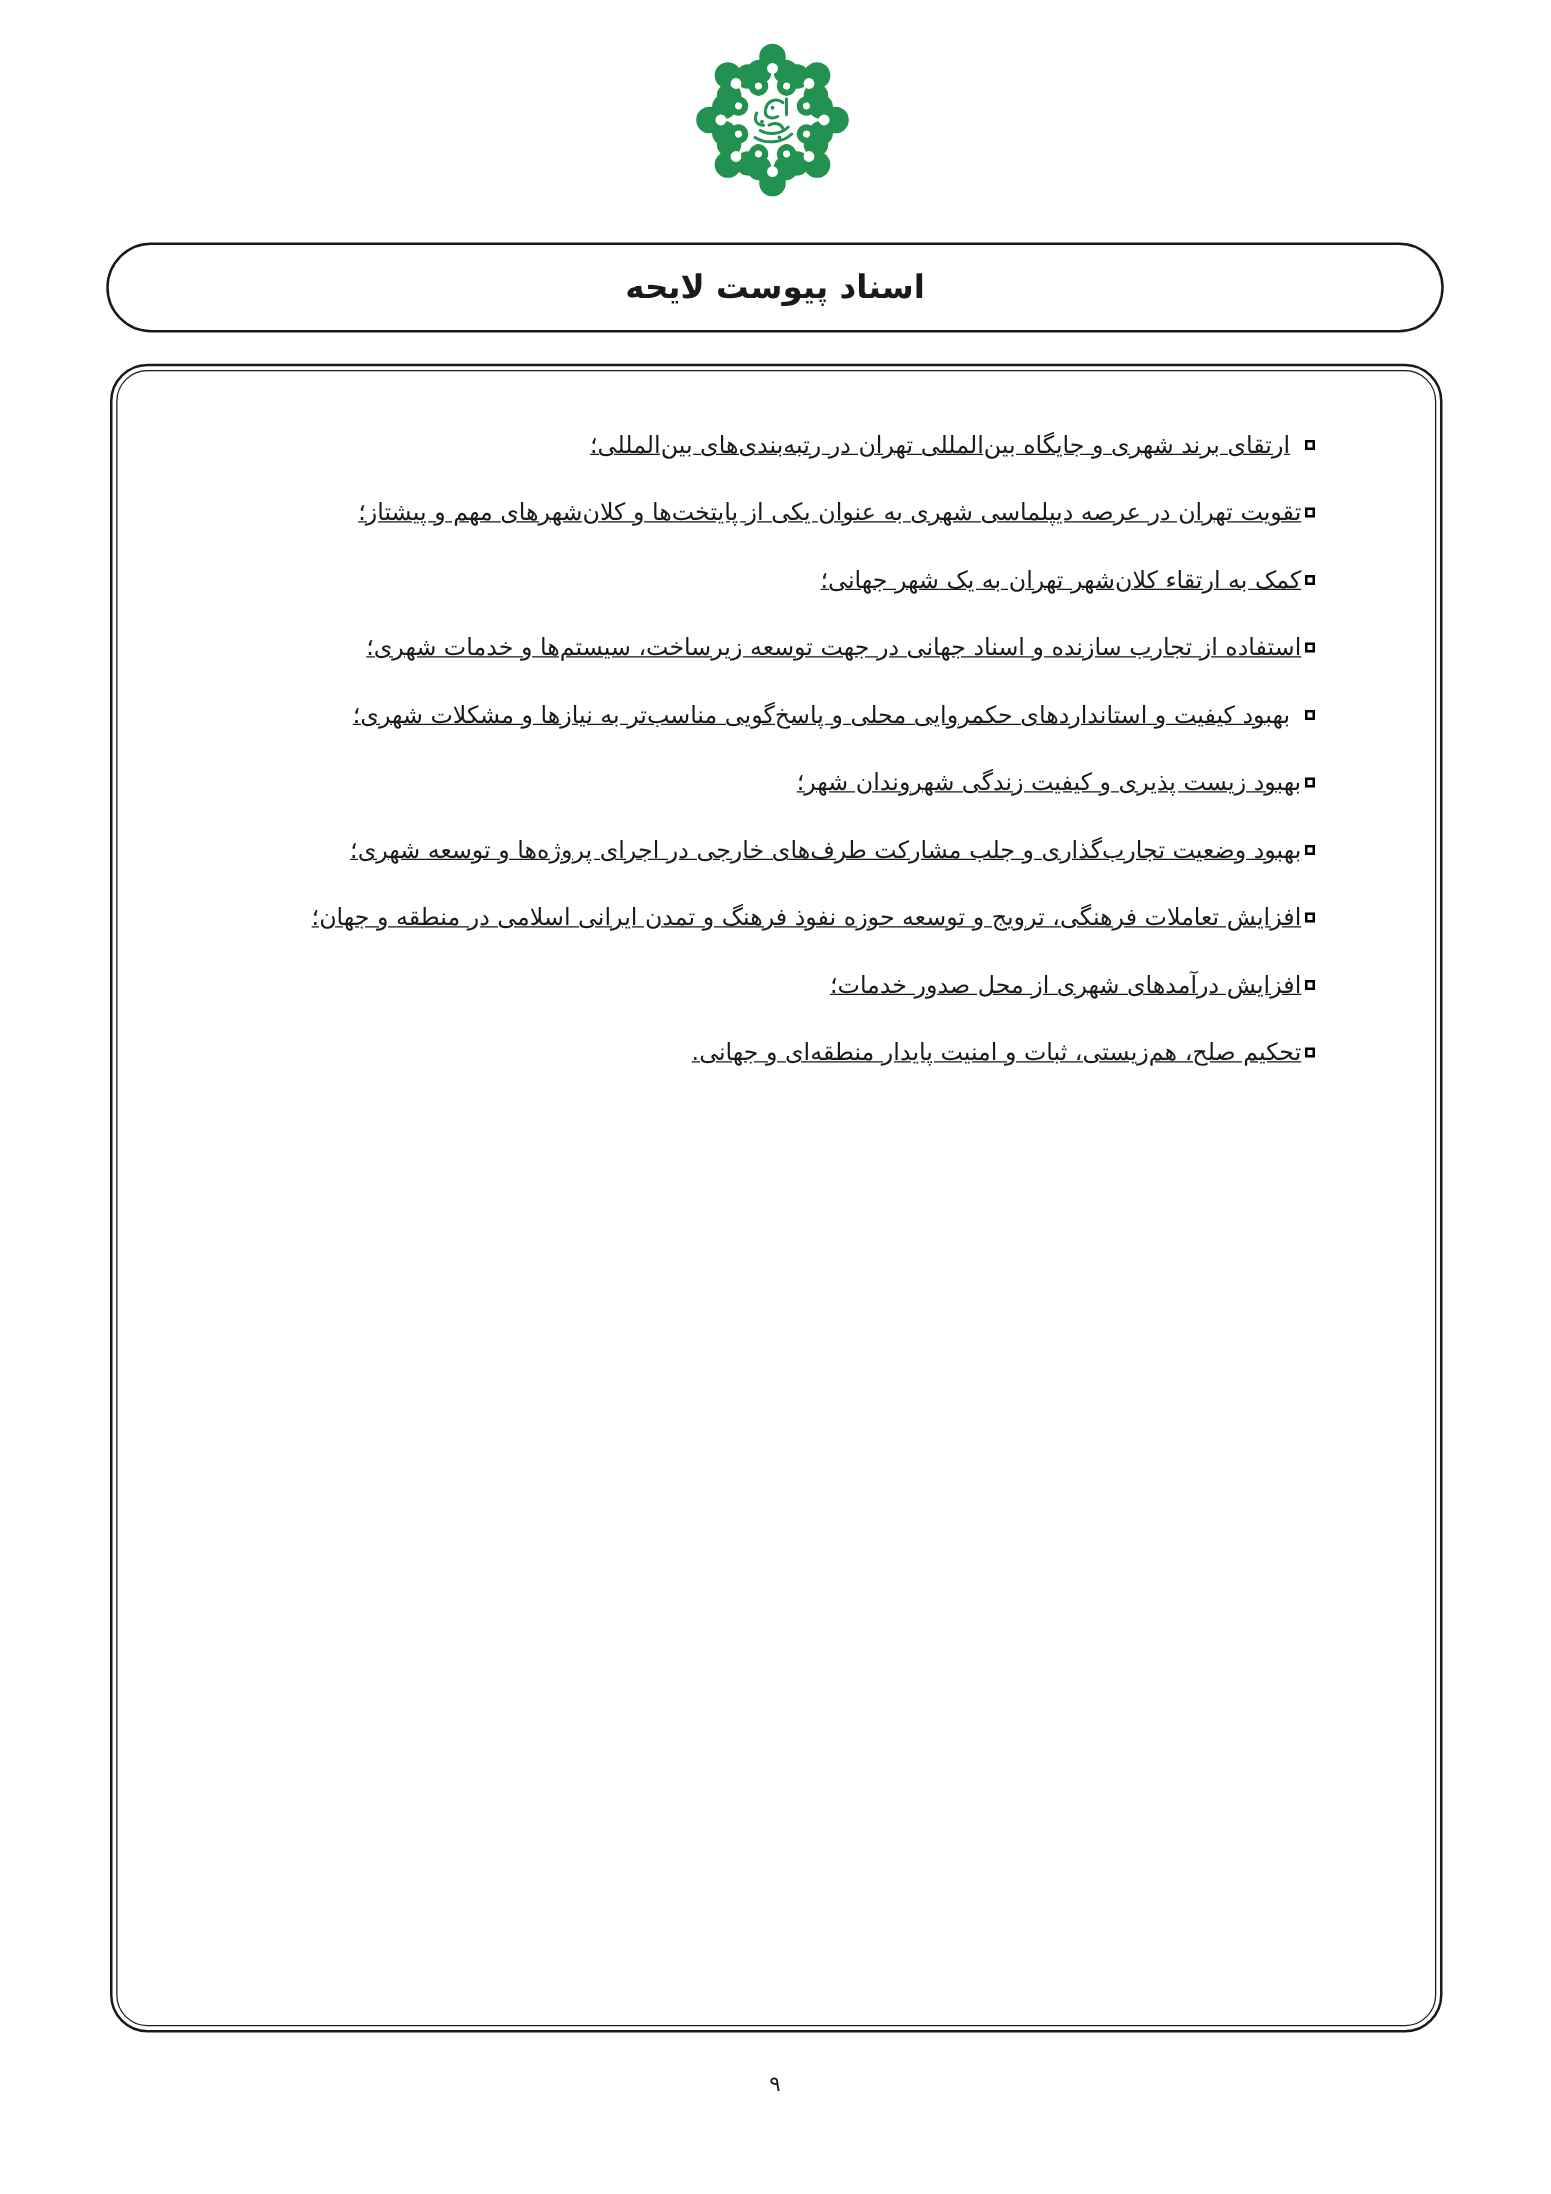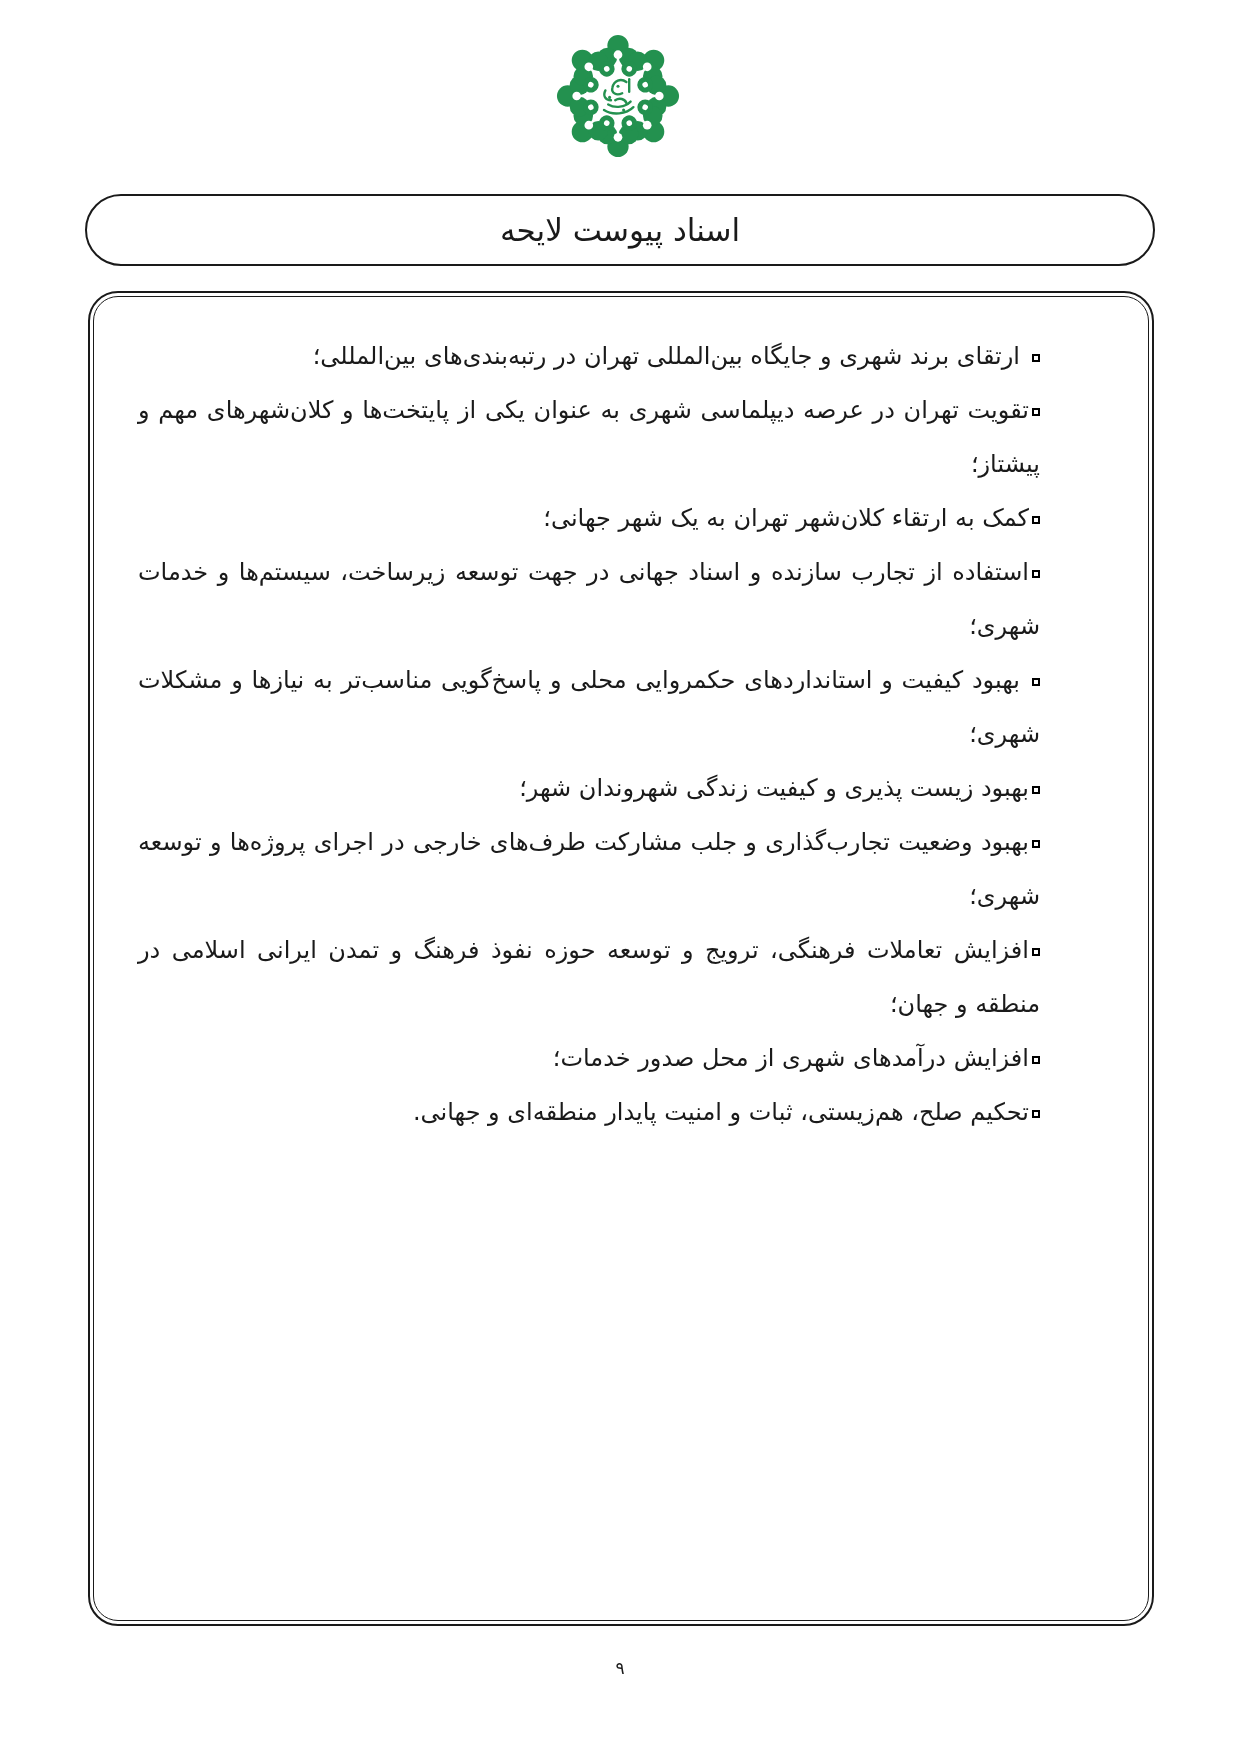--- a/index.html
+++ b/index.html
@@ -10,37 +10,37 @@
   
   .logo{position:absolute;left:548px;top:26px;width:140px;height:140px;}
   
   .header-box{
     position:absolute;left:85px;top:194px;width:1070px;height:72px;
     border:2px solid #1a1a1a;border-radius:38px;
     display:flex;align-items:center;justify-content:center;
     box-sizing:border-box;background:#fff;
   }
   .header-title{
-    font-size:31px;font-weight:normal;direction:rtl;
+    font-size:26px;font-weight:bold;direction:rtl;
     font-family:"DejaVu Sans",sans-serif;letter-spacing:0;
   }
   
   .main-box{
     position:absolute;left:88px;top:291px;width:1066px;height:1335px;
     border:2px solid #1a1a1a;border-radius:30px;box-sizing:border-box;background:#fff;
   }
   .main-box-inner{
     position:absolute;left:3px;top:3px;right:3px;bottom:3px;
     border:1.5px solid #1a1a1a;border-radius:25px;box-sizing:border-box;
   }
   
   .content{
-    position:absolute;left:44px;right:108px;top:32px;
+    position:absolute;left:44px;right:96px;top:32px;
     direction:rtl;text-align:justify;
-    font-size:24px;line-height:54px;
+    font-size:19px;line-height:54px;text-decoration:underline;
   }
   .bullet-item{margin:0;}
   .sq{
     display:inline-block;width:4px;height:4px;
     border:2.6px solid #000;background:#fff;
     margin-left:3px;vertical-align:2px;
   }
   .sq.gapped{margin-left:12px;}
   
   .page-number{

